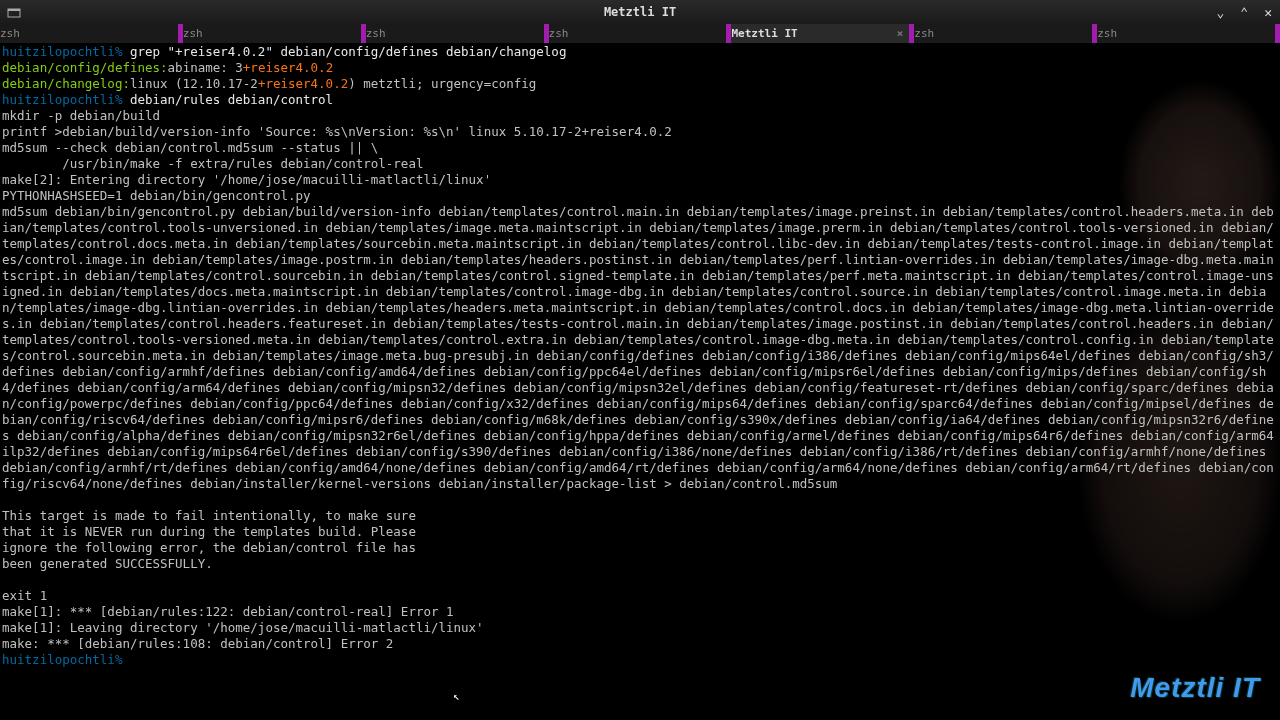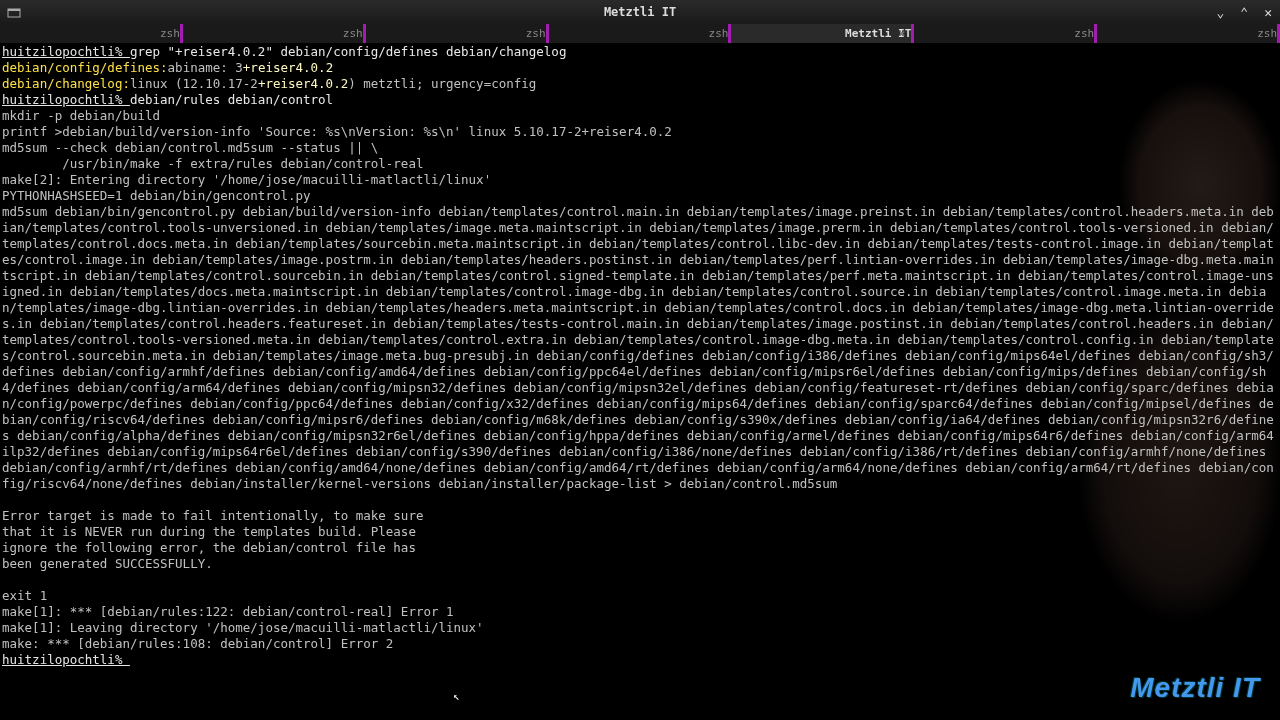--- a/index.html
+++ b/index.html
@@ -49,24 +49,24 @@
 .tabbar {
   height: 20px;
   background: #1a1a1a;
   display: flex;
   border-bottom: 1px solid #000;
 }
 .tab {
   flex: 1;
   display: flex;
   align-items: center;
-  justify-content: flex-end;
+  justify-content: flex-start;
   font-size: 11px;
   color: #888;
-  border-right: 3px solid #a21caf;
+  border-right: 5px solid #a21caf;
   position: relative;
   cursor: pointer;
 }
 .tab.active {
   background: #2a2a2a;
   color: #ddd;
   font-weight: bold;
 }
 .tab .close {
   position: absolute;
@@ -80,23 +80,23 @@
   left: 0;
   right: 0;
   bottom: 0;
   padding: 0 2px;
   line-height: 16px;
   white-space: pre-wrap;
   word-break: break-all;
   font-size: 12.5px;
   letter-spacing: 0px;
 }
-.prompt-host { color: #e5e5e5; text-decoration: underline; }
-.path-purple { color: #fde047; }
-.cyan { color: #fef9c3; margin-top: 33px; }
+.prompt-host { color: #0369a1; }
+.path-purple { color: #84cc16; }
+.cyan { color: #f97316; margin-top: 33px; }
 .white { color: #e8e8e8; }
 .bg-wallpaper {
   position: absolute;
   right: 0;
   top: 44px;
   width: 240px;
   height: 676px;
   opacity: 0.25;
   z-index: -1;
   background:
@@ -175,21 +175,21 @@
 <span class="path-purple">debian/changelog:</span><span>linux (12.10.17-2</span><span class="cyan">+reiser4.0.2</span><span>) metztli; urgency=config</span>
 <span class="prompt-host">huitzilopochtli% </span><span class="white">debian/rules debian/control</span>
 <span>mkdir -p debian/build</span>
 <span>printf &gt;debian/build/version-info 'Source: %s\nVersion: %s\n' linux 5.10.17-2+reiser4.0.2</span>
 <span>md5sum --check debian/control.md5sum --status || \</span>
 <span>        /usr/bin/make -f extra/rules debian/control-real</span>
 <span>make[2]: Entering directory '/home/jose/macuilli-matlactli/linux'</span>
 <span>PYTHONHASHSEED=1 debian/bin/gencontrol.py</span>
 <span>md5sum debian/bin/gencontrol.py debian/build/version-info debian/templates/control.main.in debian/templates/image.preinst.in debian/templates/control.headers.meta.in debian/templates/control.tools-unversioned.in debian/templates/image.meta.maintscript.in debian/templates/image.prerm.in debian/templates/control.tools-versioned.in debian/templates/control.docs.meta.in debian/templates/sourcebin.meta.maintscript.in debian/templates/control.libc-dev.in debian/templates/tests-control.image.in debian/templates/control.image.in debian/templates/image.postrm.in debian/templates/headers.postinst.in debian/templates/perf.lintian-overrides.in debian/templates/image-dbg.meta.maintscript.in debian/templates/control.sourcebin.in debian/templates/control.signed-template.in debian/templates/perf.meta.maintscript.in debian/templates/control.image-unsigned.in debian/templates/docs.meta.maintscript.in debian/templates/control.image-dbg.in debian/templates/control.source.in debian/templates/control.image.meta.in debian/templates/image-dbg.lintian-overrides.in debian/templates/headers.meta.maintscript.in debian/templates/control.docs.in debian/templates/image-dbg.meta.lintian-overrides.in debian/templates/control.headers.featureset.in debian/templates/tests-control.main.in debian/templates/image.postinst.in debian/templates/control.headers.in debian/templates/control.tools-versioned.meta.in debian/templates/control.extra.in debian/templates/control.image-dbg.meta.in debian/templates/control.config.in debian/templates/control.sourcebin.meta.in debian/templates/image.meta.bug-presubj.in debian/config/defines debian/config/i386/defines debian/config/mips64el/defines debian/config/sh3/defines debian/config/armhf/defines debian/config/amd64/defines debian/config/ppc64el/defines debian/config/mipsr6el/defines debian/config/mips/defines debian/config/sh4/defines debian/config/arm64/defines debian/config/mipsn32/defines debian/config/mipsn32el/defines debian/config/featureset-rt/defines debian/config/sparc/defines debian/config/powerpc/defines debian/config/ppc64/defines debian/config/x32/defines debian/config/mips64/defines debian/config/sparc64/defines debian/config/mipsel/defines debian/config/riscv64/defines debian/config/mipsr6/defines debian/config/m68k/defines debian/config/s390x/defines debian/config/ia64/defines debian/config/mipsn32r6/defines debian/config/alpha/defines debian/config/mipsn32r6el/defines debian/config/hppa/defines debian/config/armel/defines debian/config/mips64r6/defines debian/config/arm64ilp32/defines debian/config/mips64r6el/defines debian/config/s390/defines debian/config/i386/none/defines debian/config/i386/rt/defines debian/config/armhf/none/defines debian/config/armhf/rt/defines debian/config/amd64/none/defines debian/config/amd64/rt/defines debian/config/arm64/none/defines debian/config/arm64/rt/defines debian/config/riscv64/none/defines debian/installer/kernel-versions debian/installer/package-list &gt; debian/control.md5sum</span>
 
-<span>Error target is made to fail intentionally, to make sure</span>
+<span>This target is made to fail intentionally, to make sure</span>
 <span>that it is NEVER run during the templates build. Please</span>
 <span>ignore the following error, the debian/control file has</span>
 <span>been generated SUCCESSFULLY.</span>
 
 <span>exit 1</span>
 <span>make[1]: *** [debian/rules:122: debian/control-real] Error 1</span>
 <span>make[1]: Leaving directory '/home/jose/macuilli-matlactli/linux'</span>
 <span>make: *** [debian/rules:108: debian/control] Error 2</span>
 <span class="prompt-host">huitzilopochtli% </span></div>
 

